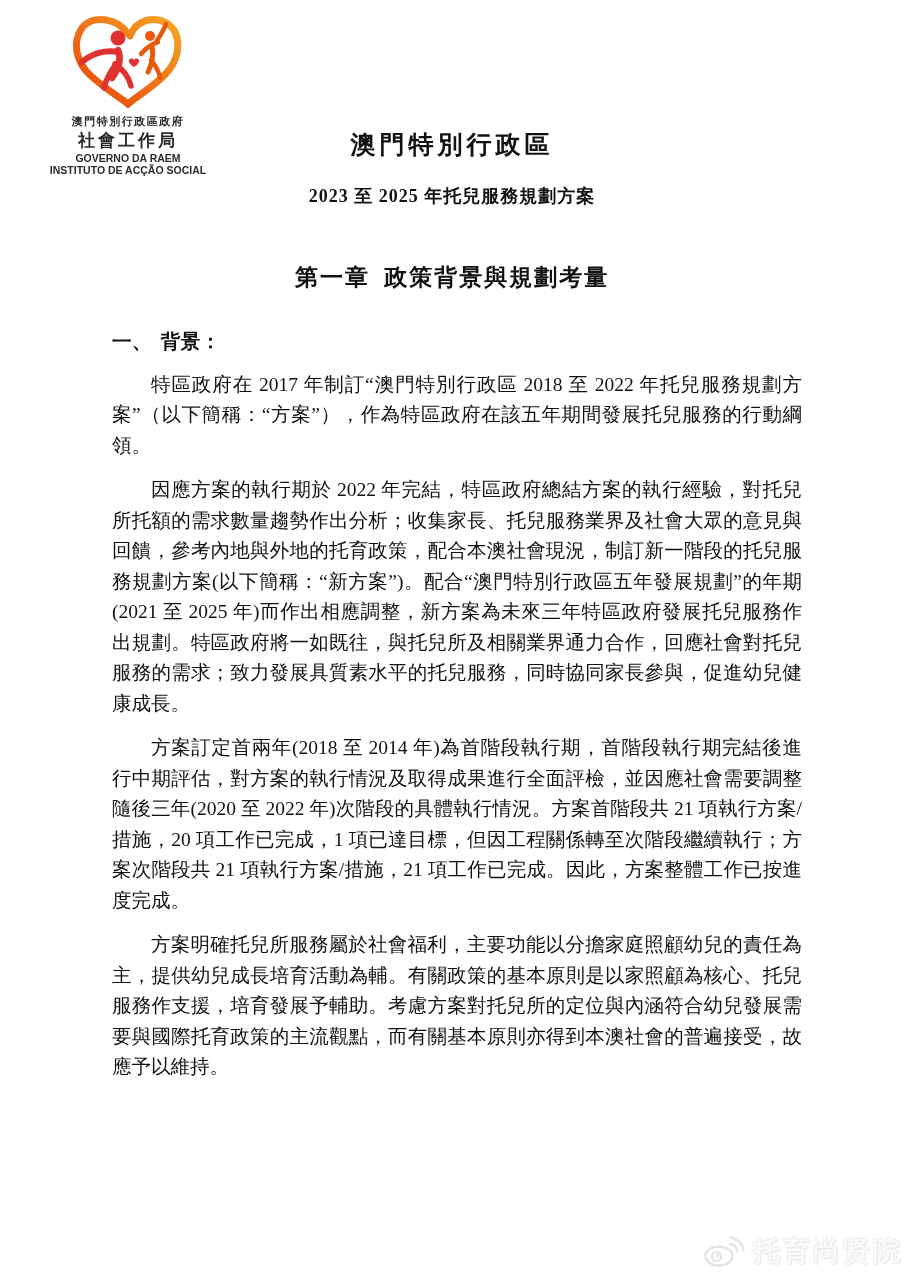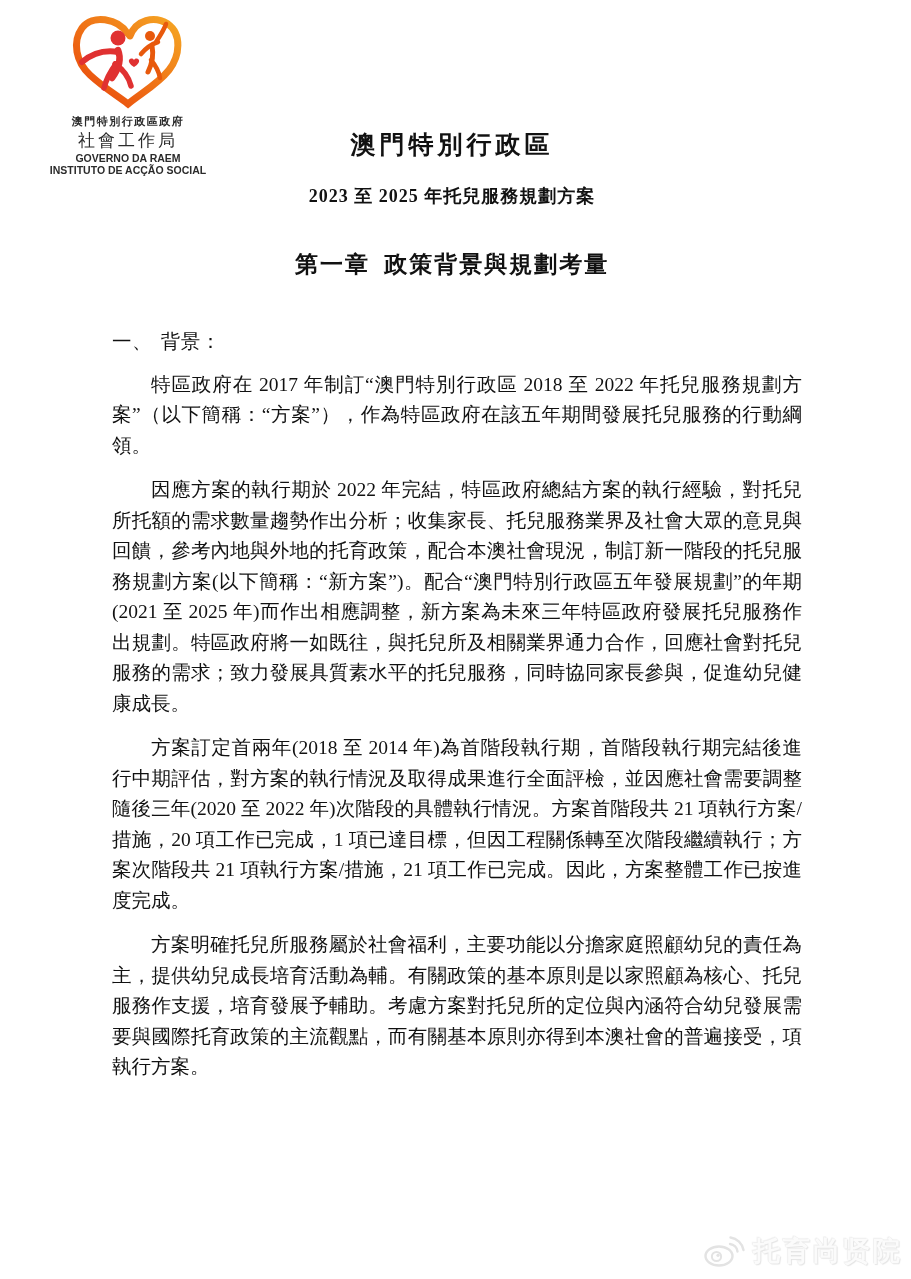--- a/index.html
+++ b/index.html
@@ -9,38 +9,38 @@
     font-family:"Liberation Serif","DejaVu Serif",serif;
   }
 
   
   .logo-block {
     position:absolute; left:28px; top:12px; width:200px; text-align:center;
     font-family:"Liberation Sans","DejaVu Sans",sans-serif; color:#2b2b2b;
   }
   .logo-svg { width:124px; height:98px; display:block; margin:0 auto; }
   .org-cn1 { font-size:11px; font-weight:bold; letter-spacing:1.5px; line-height:19px; margin-top:2px; }
-  .org-cn2 { font-size:17px; font-weight:normal; letter-spacing:3px; line-height:19px; }
+  .org-cn2 { font-size:17px; font-weight:bold; letter-spacing:3px; line-height:19px; }
   .org-en1 { font-size:10.5px; font-weight:bold; line-height:11.5px; margin-top:3px; }
   .org-en2 { font-size:10.5px; font-weight:bold; line-height:11.5px;text-align:center; }
 
   
   .title-block { position:absolute; left:116px; top:130px; width:672px; text-align:center; }
   .doc-title1 { font-size:25px; font-weight:bold; letter-spacing:4px; line-height:30px; }
   .doc-title2 { font-size:18px; font-weight:bold; letter-spacing:1px; line-height:34px; margin-top:19px; }
-  .chapter    { margin-top:36px; font-size:23px; font-weight:bold; letter-spacing:2px; }
+  .chapter    { margin-top:49px; font-size:23px; font-weight:bold; letter-spacing:2px; }
   .chapter-name { margin-left:0.62em; }
 
   
   .doc-body {
     position:absolute; left:112px; top:327px; width:690px;
     font-size:19.5px; line-height:30.5px; text-align:justify;
   }
   .sec-h {
-    font-size:19.5px; font-weight:normal; margin:0 0 12px 0; letter-spacing:0.5px;
+    font-size:19.5px; font-weight:bold; margin:0 0 12px 0; letter-spacing:0.5px;
   }
   .sec-h .h-gap { margin-left:0.45em; }
   .sec-h2 { margin-top:66px; margin-bottom:18px; }
   .sub-h { font-size:19.5px; font-weight:bold; margin:22px 0 20px 0; }
   .sub-h .sub-gap { margin-left:1.15em; letter-spacing:1px; }
   .doc-body p { margin:0 0 14px 0; text-indent:2em; }
 
   
   .watermark {
     position:absolute; right:8px; bottom:10px; display:flex; align-items:center;
@@ -99,21 +99,21 @@
 
     <div class="sec-h"><span>一、</span><span class="h-gap">背景：</span></div>
 
     <p>特區政府在 2017 年制訂“澳門特別行政區 2018 至 2022 年托兒服務規劃方案”（以下簡稱：“方案”），作為特區政府在該五年期間發展托兒服務的行動綱領。</p>
     <p>因應方案的執行期於 2022 年完結，特區政府總結方案的執行經驗，對托兒所托額的需求數量趨勢作出分析；收集家長、托兒服務業界及社會大眾的意見與回饋，參考內地與外地的托育政策，配合本澳社會現況，制訂新一階段的托兒服務規劃方案(以下簡稱：“新方案”)。配合“澳門特別行政區五年發展規劃”的年期(2021 至 2025 年)而作出相應調整，新方案為未來三年特區政府發展托兒服務作出規劃。特區政府將一如既往，與托兒所及相關業界通力合作，回應社會對托兒服務的需求；致力發展具質素水平的托兒服務，同時協同家長參與，促進幼兒健康成長。</p>
 
 
     <p>方案訂定首兩年(2018 至 2014 年)為首階段執行期，首階段執行期完結後進行中期評估，對方案的執行情況及取得成果進行全面評檢，並因應社會需要調整隨後三年(2020 至 2022 年)次階段的具體執行情況。方案首階段共 21 項執行方案/措施，20 項工作已完成，1 項已達目標，但因工程關係轉至次階段繼續執行；方案次階段共 21 項執行方案/措施，21 項工作已完成。因此，方案整體工作已按進度完成。</p>
 
 
-    <p>方案明確托兒所服務屬於社會福利，主要功能以分擔家庭照顧幼兒的責任為主，提供幼兒成長培育活動為輔。有關政策的基本原則是以家照顧為核心、托兒服務作支援，培育發展予輔助。考慮方案對托兒所的定位與內涵符合幼兒發展需要與國際托育政策的主流觀點，而有關基本原則亦得到本澳社會的普遍接受，項執行方案。</p>
+    <p>方案明確托兒所服務屬於社會福利，主要功能以分擔家庭照顧幼兒的責任為主，提供幼兒成長培育活動為輔。有關政策的基本原則是以家照顧為核心、托兒服務作支援，培育發展予輔助。考慮方案對托兒所的定位與內涵符合幼兒發展需要與國際托育政策的主流觀點，而有關基本原則亦得到本澳社會的普遍接受，故應予以維持。</p>
 
   </div>
 
   <div class="watermark">
     <svg class="wm-icon" viewBox="0 0 42 34">
       <ellipse cx="16" cy="22" rx="13.5" ry="9.5" fill="none" stroke="#e3e3e3" stroke-width="2.4"></ellipse>
       <circle cx="13.5" cy="22.5" r="4.6" fill="none" stroke="#e3e3e3" stroke-width="2"></circle>
       <circle cx="15" cy="21.3" r="1.6" fill="#e3e3e3"></circle>
       <path d="M27 10 A 8.5 8.5 0 0 1 34.5 17.5" fill="none" stroke="#e3e3e3" stroke-width="2.4" stroke-linecap="round"></path>
       <path d="M27.5 3.5 A 15.5 15.5 0 0 1 40.5 16" fill="none" stroke="#e3e3e3" stroke-width="2.4" stroke-linecap="round"></path>

